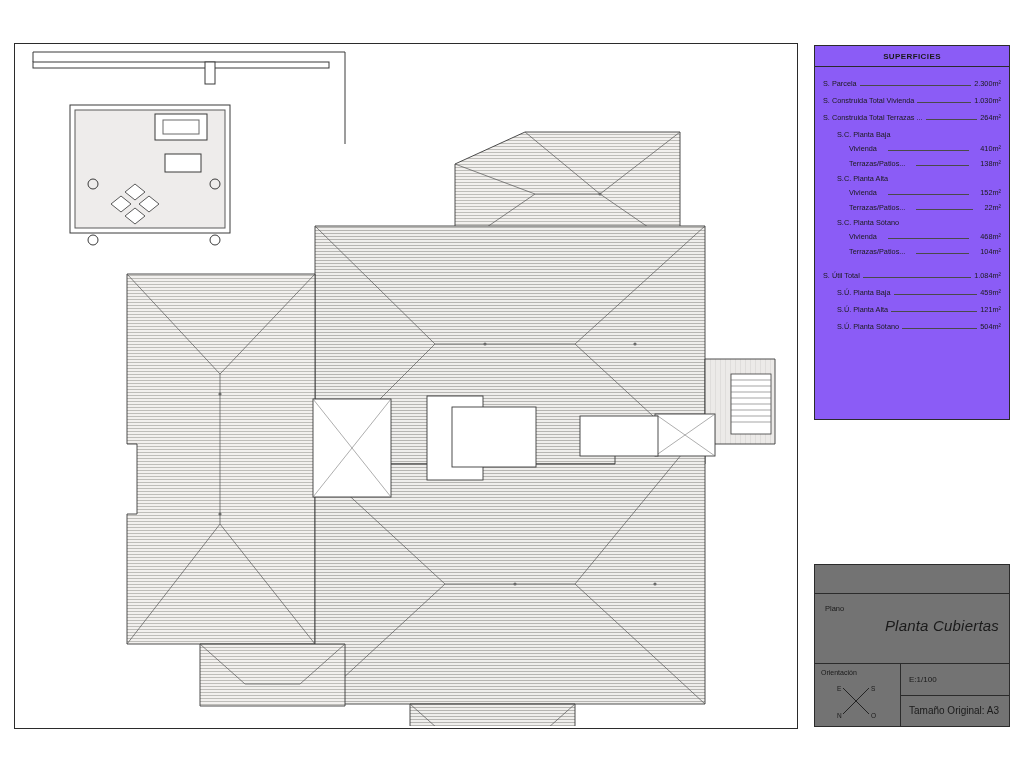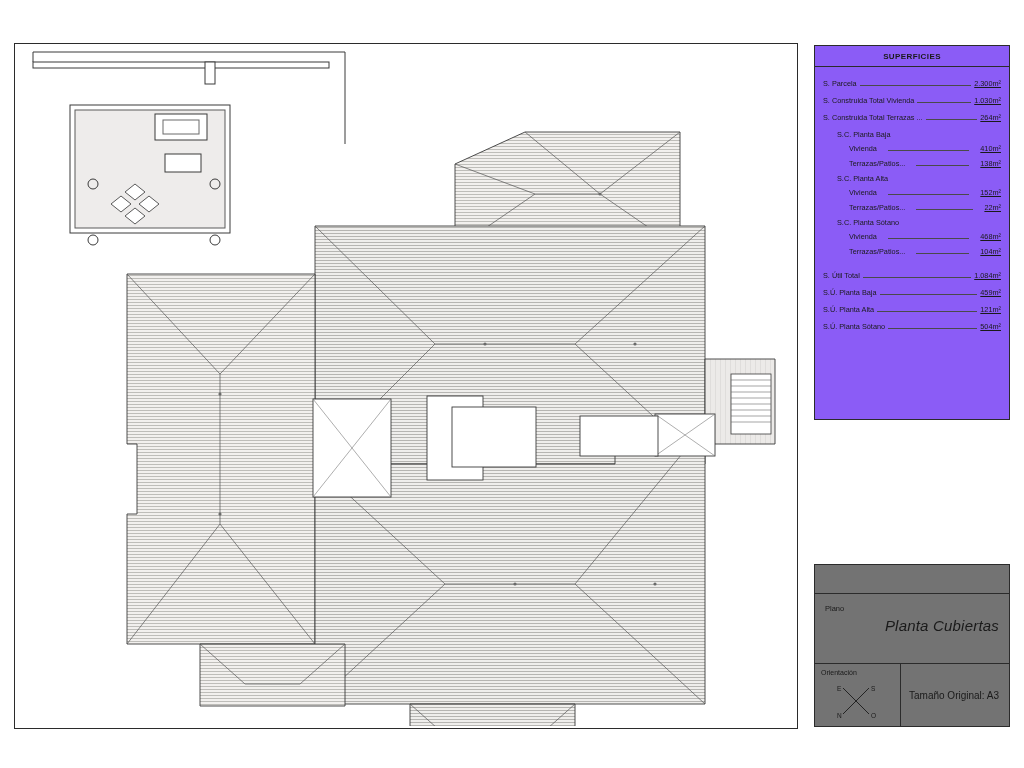--- a/index.html
+++ b/index.html
@@ -67,22 +67,22 @@
   }
   .srow.tight { margin-bottom: 6px; gap: 8px; }
   .srow .lbl { flex: 0 0 auto; }
   .srow .dots {
     flex: 1 1 auto;
     border-bottom: 1px solid #4a4a4a;
     margin: 0 3px 2px 3px;
     height: 1px;
     min-width: 6px;
   }
-  .srow .val { flex: 0 0 auto; text-align: right; text-decoration: underline; }
-  .sub1 { }
+  .srow .val { flex: 0 0 auto; text-align: right; }
+  .sub1 { margin-left: 14px; }
   .sub2 { margin-left: 26px; }
   .group-head {
     margin-left: 14px;
     margin-bottom: 5px;
     font-size: 7.3px;
   }
   .spacer-gap { height: 9px; }
 
   
   .title-block {
@@ -411,16 +411,17 @@
       <svg class="compass" viewBox="0 0 46 38">
         <line x1="10" y1="6" x2="36" y2="32" stroke="#1a1a1a" stroke-width="0.9"></line>
         <line x1="36" y1="6" x2="10" y2="32" stroke="#1a1a1a" stroke-width="0.9"></line>
         <text class="compass-letter" x="4" y="9">E</text>
         <text class="compass-letter" x="38" y="9">S</text>
         <text class="compass-letter" x="4" y="36">N</text>
         <text class="compass-letter" x="38" y="36">O</text>
       </svg>
     </div>
     <div class="tb-right">
+      <div class="tb-scale">E:1/100</div>
       <div class="tb-size">Tamaño Original: A3</div>
     </div>
   </div>
 </div>
 
 </body></html>

